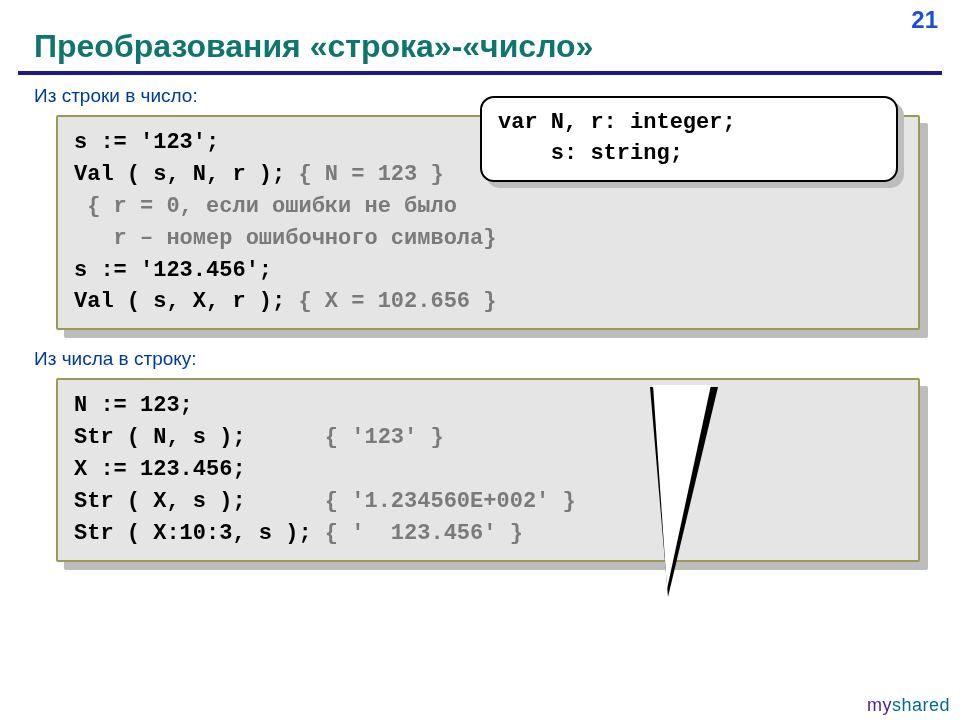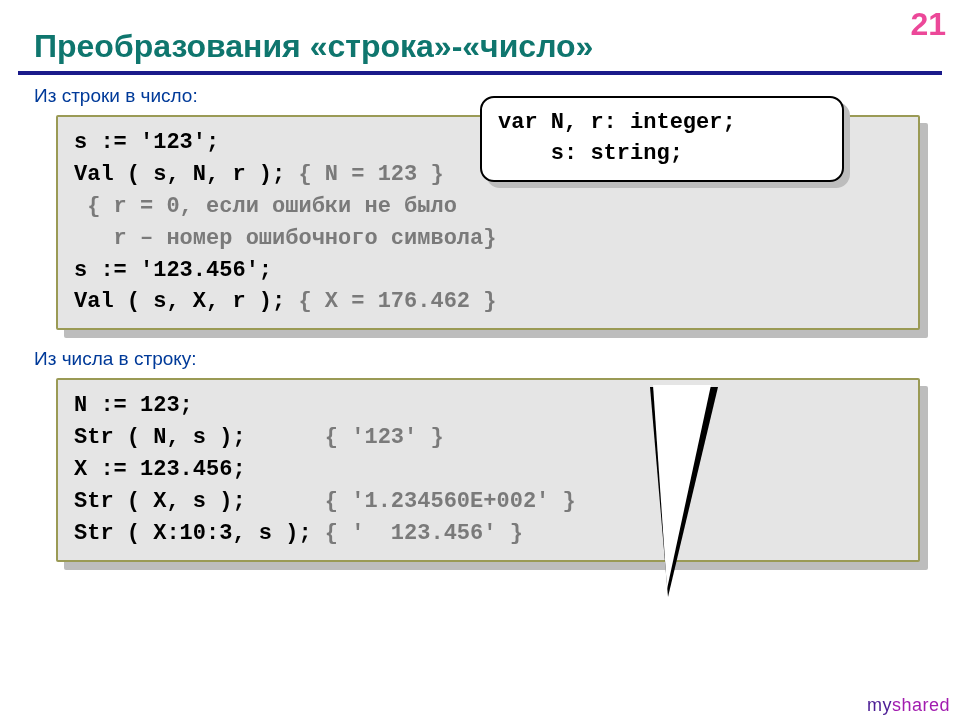--- a/index.html
+++ b/index.html
@@ -8,24 +8,24 @@
     width: 960px;
     height: 720px;
     background: #ffffff;
     font-family: Arial, Helvetica, sans-serif;
     position: relative;
     overflow: hidden;
   }
   .page-number {
     position: absolute;
     top: 6px;
-    right: 14px;
-    font-size: 32px;
+    right: 22px;
+    font-size: 24px;
     font-weight: bold;
-    color: #ec4899;
+    color: #1d4ed8;
   }
   .title {
     font-size: 32px;
     font-weight: bold;
     color: #0f766e;
     margin: 28px 0 6px 34px;
   }
   .rule {
     height: 4px;
     background: #1a1a8a;
@@ -65,21 +65,21 @@
     color: #000;
   }
   .comment {
     color: #7a7a7a;
   }
   
   .callout {
     position: absolute;
     top: 96px;
     left: 480px;
-    width: 364px;
+    width: 418px;
   }
   .callout-shadow {
     position: absolute;
     top: 6px;
     left: 6px;
     right: -6px;
     bottom: -6px;
     background: #bdbdbd;
     border-radius: 14px;
   }
@@ -127,21 +127,21 @@
   .watermark {
     position: absolute;
     bottom: 4px;
     right: 10px;
     font-family: Arial, sans-serif;
     font-size: 18px;
     color: #d9d9d9;
     letter-spacing: 0.5px;
   }
   .watermark .my { color: #4c1d95; }
-  .watermark .shared { color: #a21caf; }
+  .watermark .shared { color: #0369a1; }
   .callcode {
     font-family: "Courier New", Courier, monospace;
     font-size: 22px;
     font-weight: bold;
     line-height: 1.4;
     white-space: pre;
   }
 </style>
 </head>
 <body>
@@ -154,21 +154,21 @@
 <div class="section-heading">Из строки в число:</div>
 
 <div class="codebox-wrap">
   <div class="codebox-shadow"></div>
   <div class="codebox">
     <div class="code">s := '123';</div>
     <div class="code"><span>Val ( s, N, r ); </span><span class="comment">{ N = 123 }</span></div>
     <div class="code comment"> { r = 0, если ошибки не было</div>
     <div class="code comment">   r – номер ошибочного символа}</div>
     <div class="code">s := '123.456';</div>
-    <div class="code"><span>Val ( s, X, r ); </span><span class="comment">{ X = 176.462 }</span></div>
+    <div class="code"><span>Val ( s, X, r ); </span><span class="comment">{ X = 102.656 }</span></div>
   </div>
 </div>
 
 <div class="section-heading">Из числа в строку:</div>
 
 <div class="codebox-wrap">
   <div class="codebox-shadow"></div>
   <div class="codebox">
     <div class="code">N := 123;</div>
     <div class="code"><span>Str ( N, s );      </span><span class="comment">{ '123' }</span></div>

